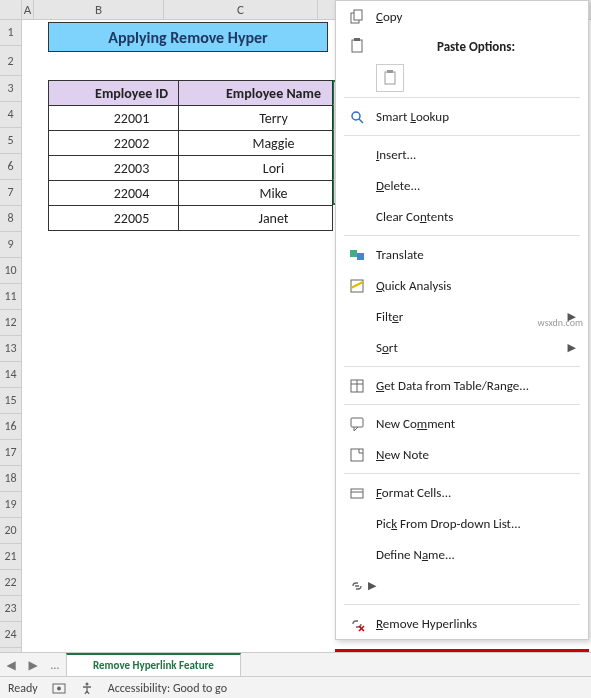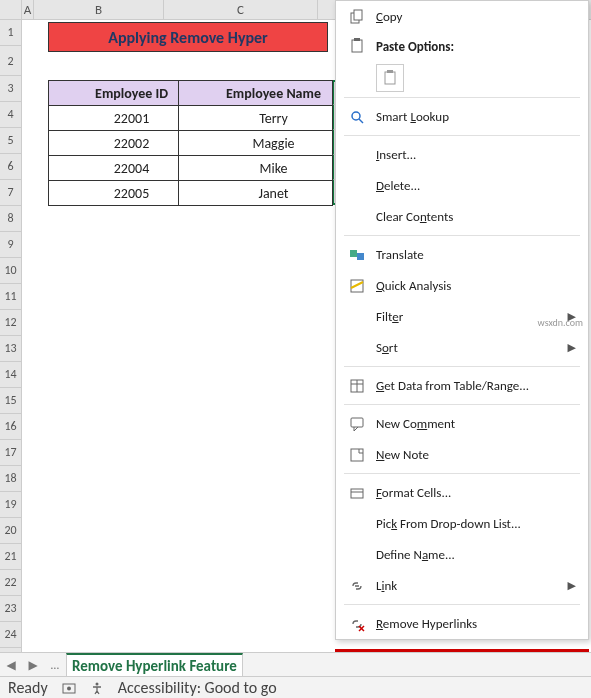--- a/index.html
+++ b/index.html
@@ -7,21 +7,21 @@
 .grid-area { position: absolute; top: 0; left: 0; right: 0; bottom: 46px; }
 .col-headers { display: flex; height: 20px; background: #e6e6e6; border-bottom: 1px solid #ccc; }
 .spacer { width: 22px; border-right: 1px solid #ccc; background: #e6e6e6; }
 .col-h { border-right: 1px solid #ccc; text-align: center; font-size: 13px; color: #555; line-height: 20px; }
 .col-A { width: 12px; }
 .col-B { width: 130px; }
 .col-C { width: 154px; }
 .rows { position: absolute; top: 20px; left: 0; right: 0; bottom: 0; }
 .row-h { width: 22px; border-right: 1px solid #ccc; border-bottom: 1px solid #ccc; background: #e6e6e6; text-align: center; font-size: 12px; color: #555; line-height: 25px; }
 
-.title-banner { position: absolute; top: 22px; left: 48px; width: 280px; height: 30px; background: #ef4444; border: 1px solid #333; display: flex; align-items: center; justify-content: center; font-weight: bold; font-size: 16px; color: #1f3864; }
+.title-banner { position: absolute; top: 22px; left: 48px; width: 280px; height: 30px; background: #7dd3fc; border: 1px solid #333; display: flex; align-items: center; justify-content: center; font-weight: bold; font-size: 16px; color: #1f3864; }
 .table-wrap { position: absolute; top: 80px; left: 48px; }
 .data-table { border-collapse: collapse; }
 .data-table th, .data-table td { border: 1px solid #333; text-align: center; height: 25px; font-size: 14px; padding-left: 36px; }
 .data-table th { background: #e0d0f0; font-weight: bold; }
 .th-b { width: 130px; }
 .th-c { width: 154px; }
 .sel-col { position: absolute; top: 80px; left: 333px; width: 80px; }
 .sel-col .sel-cell { height: 25px; border-left: 1px solid #0f7b3f; border-right: 2px solid #0f7b3f; border-bottom: 1px solid #ccc; background: #ddd; color: #0563c1; text-decoration: underline; display:flex; align-items:center; justify-content:center;}
 .sel-col .sel-cell:first-of-type { border-top: 2px solid #0f7b3f; }
 .sel-col .sel-cell.last { border-bottom: 2px solid #0f7b3f; }
@@ -33,23 +33,23 @@
 .cm-label .u { text-decoration: underline; }
 .cm-arrow { color: #555; font-size: 11px; }
 .cm-sep { height: 1px; background: #e0e0e0; margin: 3px 8px; }
 .paste-opts { padding: 4px 10px 2px 40px; }
 .paste-btn { width: 28px; height: 28px; border: 1px solid #ccc; display:flex;align-items:center;justify-content:center;}
 .disabled { color: #aaa; }
 .highlight-box { position: absolute; top: 649px; left: 335px; width: 254px; height: 33px; border: 3px solid #c00; pointer-events: none; }
 
 .sheet-tabs { position: absolute; bottom: 22px; left: 0; right: 0; height: 24px; background: #f3f3f3; display: flex; align-items: stretch; border-top: 1px solid #ccc; }
 .nav-btn { width: 22px; display:flex;align-items:center;justify-content:center; color:#777; font-size:12px; }
-.tab { padding: 0 5px; display:flex;align-items:center; font-size: 15px; }
+.tab { padding: 0 26px; display:flex;align-items:center; font-size: 11px; }
 .tab.active { background:#fff; border-top: 2px solid #217346; color:#217346; font-weight:bold; border-left:1px solid #ccc; border-right:1px solid #ccc;}
-.status-bar { position: absolute; bottom: 0; left: 0; right: 0; height: 22px; background:#f3f3f3; border-top:1px solid #ccc; display:flex; align-items:center; font-size:16px; color:#444; padding: 0 8px; gap: 14px;}
+.status-bar { position: absolute; bottom: 0; left: 0; right: 0; height: 22px; background:#f3f3f3; border-top:1px solid #ccc; display:flex; align-items:center; font-size:12px; color:#444; padding: 0 8px; gap: 14px;}
 .watermark { position:absolute; right: 8px; top: 316px; font-size: 10px; color:#999; writing-mode: horizontal-tb;}
 svg { display:block; }
 </style>
 </head>
 <body>
 
 <div class="grid-area">
   <div class="col-headers">
     <div class="spacer"></div>
     <div class="col-h col-A">A</div>
@@ -98,20 +98,24 @@
       </tr>
       <tr>
             <td>22001</td>
             <td>Terry</td>
           </tr>
       <tr>
             <td>22002</td>
             <td>Maggie</td>
           </tr>
       <tr>
+            <td>22003</td>
+            <td>Lori</td>
+          </tr>
+      <tr>
             <td>22004</td>
             <td>Mike</td>
           </tr>
       <tr>
             <td>22005</td>
             <td>Janet</td>
           </tr>
     </tbody>
       </table>
   </div>
@@ -128,21 +132,21 @@
 <div class="context-menu">
   <div class="cm-item">
     <span class="cm-icon">
         <svg width="16" height="16">
           <rect x="2" y="4" width="8" height="10" fill="none" stroke="#666"></rect>
           <rect x="5" y="1" width="8" height="10" fill="#fff" stroke="#666"></rect>
         </svg>
       </span>
     <span class="cm-label"><span class="u">C</span>opy</span>
   </div>
-  <div class="cm-item" style="height:28px;">
+  <div class="cm-item" style="height:28px;text-align:center;">
     <span class="cm-icon">
         <svg width="16" height="16">
           <rect x="3" y="2" width="10" height="12" fill="none" stroke="#666"></rect>
           <rect x="5" y="0" width="6" height="3" fill="#666"></rect>
         </svg>
       </span>
     <span class="cm-label" style="font-weight:bold">Paste Options:</span>
   </div>
   <div class="paste-opts">
     <div class="paste-btn">
@@ -251,21 +255,20 @@
   <div class="cm-item">
     <span class="cm-icon"></span>
     <span class="cm-label">Define N<span class="u">a</span>me...</span>
   </div>
   <div class="cm-item">
     <span class="cm-icon">
         <svg width="16" height="16">
           <path d="M4 8 A3 3 0 0 1 7 5 L9 5 M12 8 A3 3 0 0 1 9 11 L7 11 M6 8 L10 8" fill="none" stroke="#666" stroke-width="1.3"></path>
         </svg>
       </span>
-    <span class="cm-label">L<span class="u">i</span>nk</span>
     <span class="cm-arrow">▶</span>
   </div>
   <div class="cm-sep"></div>
   <div class="cm-item">
     <span class="cm-icon">
         <svg width="16" height="16">
           <path d="M4 8 A3 3 0 0 1 7 5 L9 5 M12 8 A3 3 0 0 1 9 11 L7 11" fill="none" stroke="#666" stroke-width="1.3"></path>
           <line x1="10" y1="10" x2="15" y2="15" stroke="#c00" stroke-width="1.5"></line>
           <line x1="15" y1="10" x2="10" y2="15" stroke="#c00" stroke-width="1.5"></line>
         </svg>

